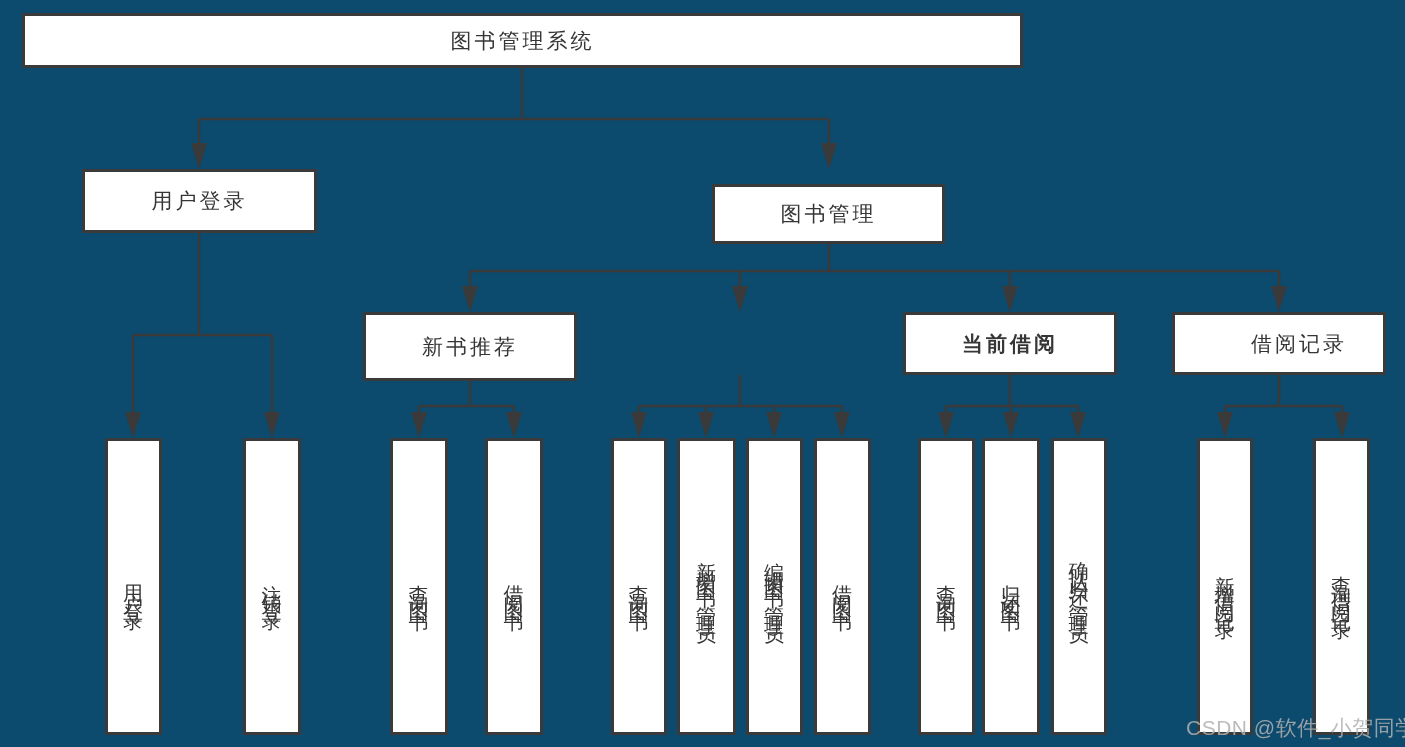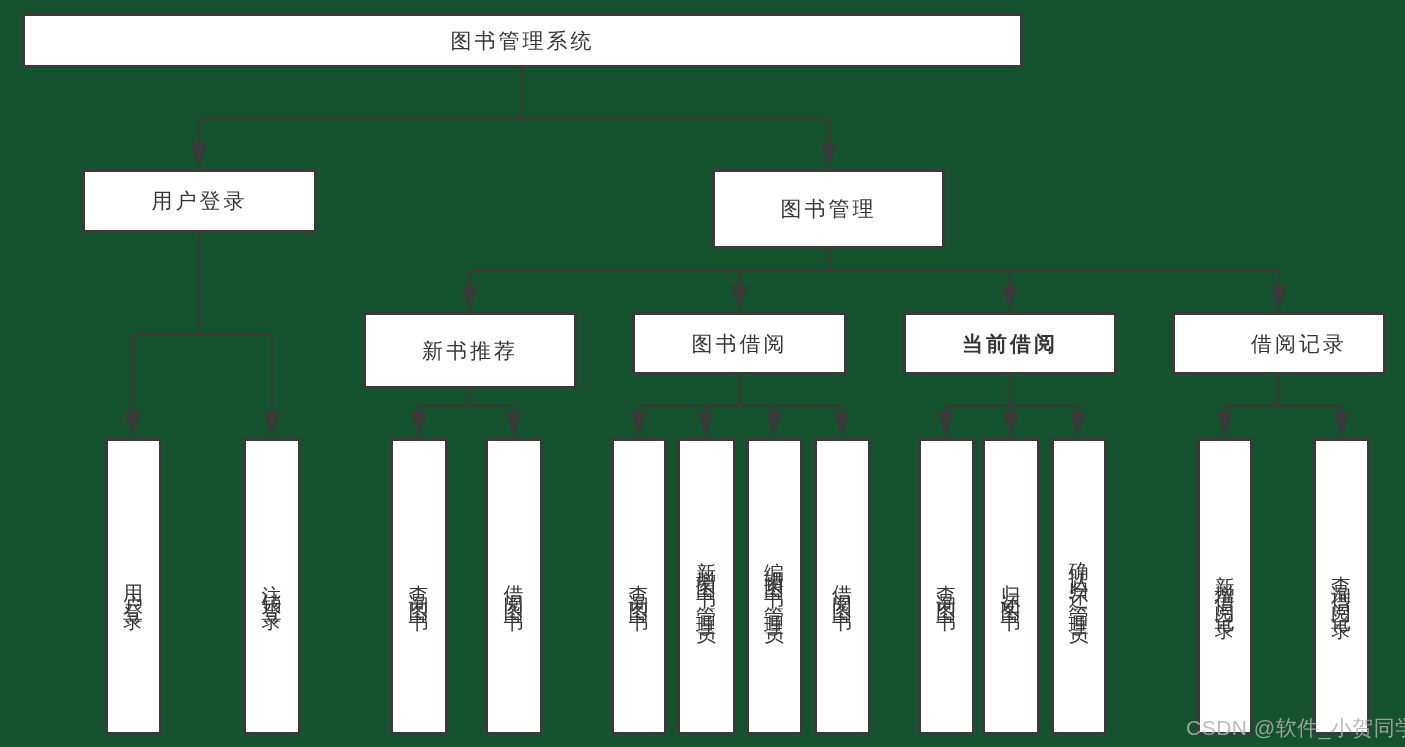--- a/index.html
+++ b/index.html
@@ -1,19 +1,19 @@
 <!DOCTYPE html>
 <html><head>
 <meta charset="utf-8">
 <style>
   html,body{margin:0;padding:0;background:#fff;}
   #canvas{
     position:relative;
     width:1405px;height:747px;
-    background:#14532d;
+    background:#0c4a6e;
     font-family:"Liberation Sans","DejaVu Sans",sans-serif;
     overflow:hidden;
   }
   .wires{position:absolute;left:0;top:0;z-index:1;}
   .wire{stroke:#3a3a3a;stroke-width:2.5;fill:none;}
   .arrowhead{fill:#3a3a3a;stroke:none;}
   .node{
     position:absolute;
     background:#ffffff;
     border:3px solid #3a3a3a;
@@ -113,29 +113,26 @@
     <path class="arrowhead" d="M1334 412 L1350 412 L1342 438 Z"></path>
   </svg>
 
   <div class="node" style="left:22px;top:13px;width:1001px;height:55px;">
     <span class="lbl">图书管理系统</span>
   </div>
 
   <div class="node" style="left:82px;top:169px;width:235px;height:64px;">
     <span class="lbl">用户登录</span>
   </div>
-  <div class="node" style="left:712px;top:169px;width:233px;height:80px;">
+  <div class="node" style="left:712px;top:184px;width:233px;height:60px;">
     <span class="lbl">图书管理</span>
   </div>
 
-  <div class="node" style="left:363px;top:312px;width:214px;height:77px;">
+  <div class="node" style="left:363px;top:312px;width:214px;height:69px;">
     <span class="lbl">新书推荐</span>
-  </div>
-  <div class="node" style="left:632px;top:312px;width:215px;height:63px;">
-    <span class="lbl">图书借阅</span>
   </div>
   <div class="node" style="left:903px;top:312px;width:214px;height:63px;font-weight:bold;">
     <span class="lbl">当前借阅</span>
   </div>
   <div class="node" style="left:1172px;top:312px;width:214px;height:63px;padding-left:40px;">
     <span class="lbl">借阅记录</span>
   </div>
 
   <div class="node leaf" style="left:105px;top:438px;width:57px;height:297px;">
     <span class="lbl">用户登录</span>

